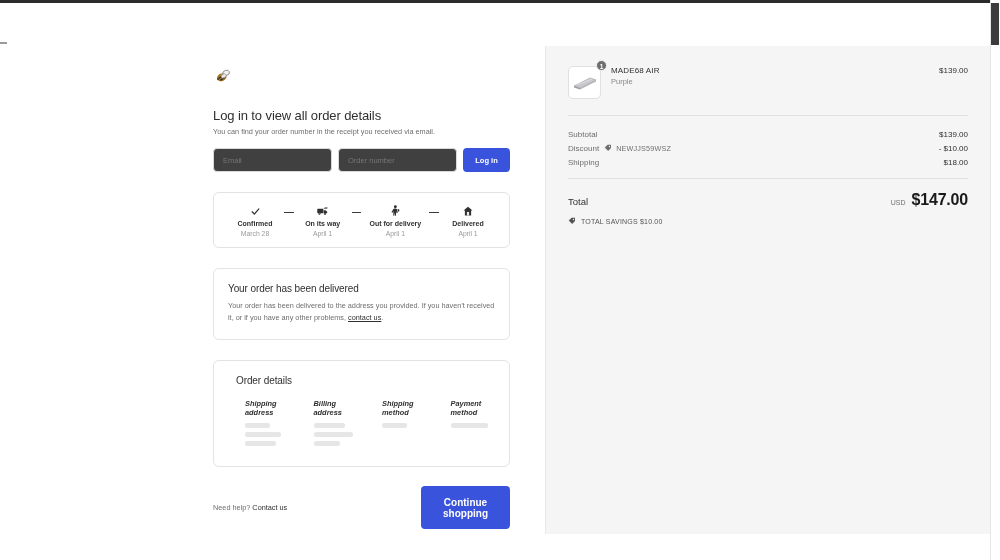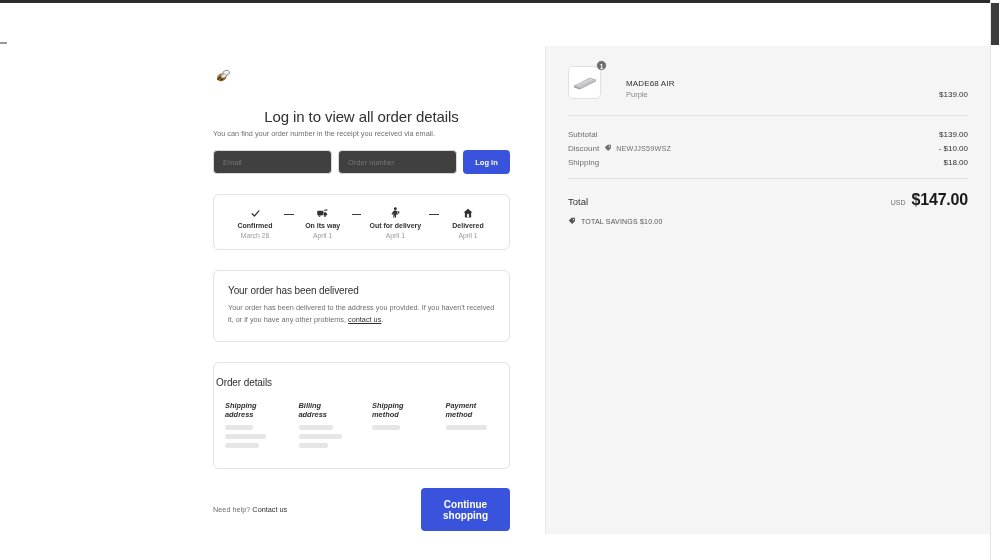--- a/index.html
+++ b/index.html
@@ -31,21 +31,21 @@
     background:#9a9a9a;
   }
 
   
   .summary-panel {
     position:absolute; left:545px; top:46px; width:445px; height:488px;
     background:#f5f5f5; border-left:1px solid #e8e8e8;
   }
   .summary-inner { padding:20px 22px 0 22px; }
 
-  .line-item { display:flex; align-items:flex-end; gap:25px; padding-bottom:16px; }
+  .line-item { display:flex; align-items:flex-start; gap:10px; padding-bottom:16px; }
   .thumb-wrap { position:relative; width:33px; height:33px; flex:0 0 auto; }
   .thumb {
     width:33px; height:33px; background:#ffffff;
     border:1px solid #e0e0e0; border-radius:5px;
     display:flex; align-items:center; justify-content:center; overflow:hidden;
   }
   .qty-badge {
     position:absolute; top:-6px; right:-6px;
     width:11px; height:11px; border-radius:50%;
     background:#6e6e6e; color:#fff;
@@ -74,21 +74,21 @@
   .grand .right { display:flex; align-items:baseline; gap:6px; }
   .grand .cur { font-size:7px; color:#6e6e6e; }
   .grand .amt { font-size:16px; font-weight:700; color:#1a1a1a; letter-spacing:-.2px; }
   .savings { display:flex; align-items:center; gap:5px; margin-top:8px; font-size:7px; color:#545454; letter-spacing:.2px; }
 
   
   .main-col { position:absolute; left:213px; top:66px; width:297px; }
 
   .brand-logo { width:20px; height:20px; display:block; margin-bottom:22px; }
 
-  .login-head { font-size:15px; color:#303030; letter-spacing:-.1px;text-align:center; }
+  .login-head { font-size:13px; color:#303030; letter-spacing:-.1px; }
   .login-sub { font-size:7.3px; color:#6e6e6e; margin-top:4px; }
 
   .login-form { display:flex; gap:6px; margin-top:12px; }
   .login-form .field {
     height:24px; background:#404040; border:1px solid #d9d9d9; border-radius:4px;
     font-size:7.5px; color:#8f8f8f; padding:0 9px; font-family:inherit;
   }
   .field-email { flex:0 0 119px; }
   .field-order { flex:0 0 119px; }
   .btn-login {
@@ -112,21 +112,21 @@
   .track-date { font-size:6.8px; color:#9a9a9a; margin-top:3px; white-space:nowrap; }
   .track-step.wide { width:64px; }
 
   
   .status-card { padding:14px 14px 16px 14px; }
   .status-title { font-size:10px; color:#303030; letter-spacing:-.1px; }
   .status-body { font-size:7.3px; color:#6e6e6e; line-height:1.6; margin-top:6px; }
   .status-body a { color:#303030; text-decoration:underline; }
 
   
-  .details-card { padding:14px 14px 16px 2px; }
+  .details-card { padding:14px 14px 16px 22px; }
   .details-title { font-size:10px; color:#303030; letter-spacing:-.1px; margin-bottom:13px; }
   .details-grid { display:grid; grid-template-columns:1fr 1fr 1fr 1fr; gap:14px 24px; padding-left:9px;font-style:italic; }
   .detail-label { font-size:7.4px; font-weight:700; color:#303030; margin-bottom:6px; }
   .skel { height:5px; background:#e6e6e6; border-radius:2px; margin-bottom:4px; }
 
   
   .help-row { display:flex; align-items:center; justify-content:space-between; margin-top:19px; }
   .help-text { font-size:7.3px; color:#6e6e6e; }
   .help-text a { color:#303030; text-decoration:none; }
   .btn-continue {

